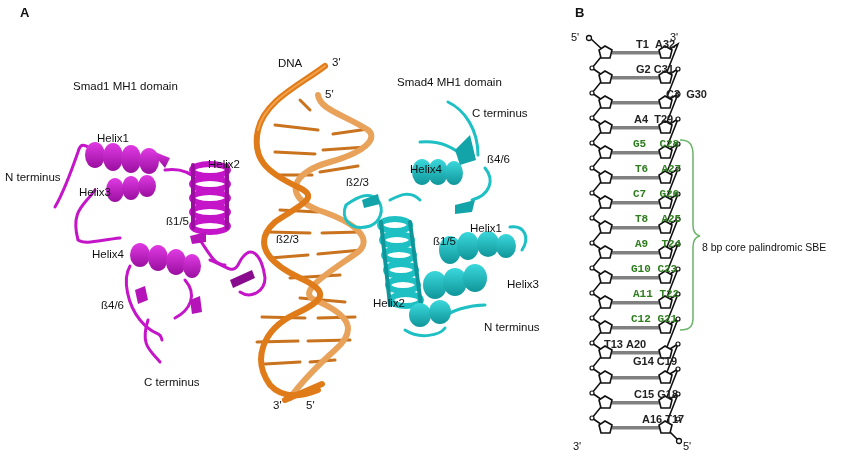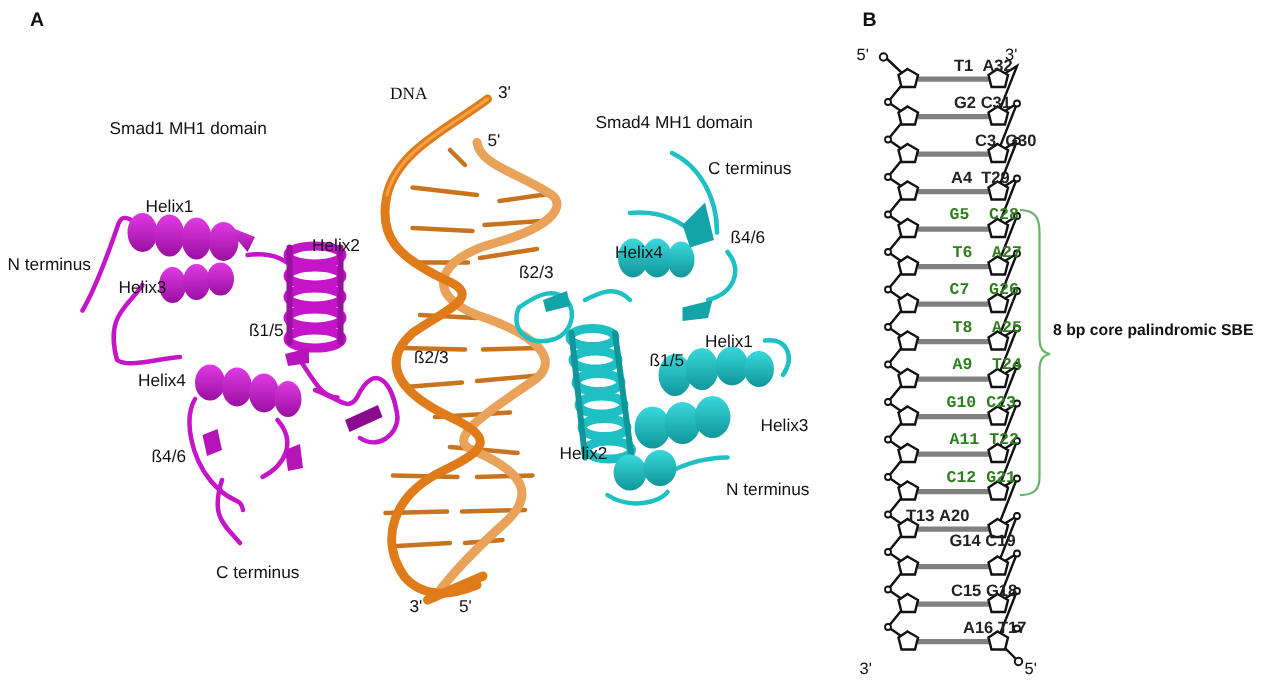--- a/index.html
+++ b/index.html
@@ -255,21 +255,21 @@
 <div class="lbl" style="left:97px; top:133px;">Helix1</div>
 <div class="lbl" style="left:208px; top:159px;">Helix2</div>
 <div class="lbl" style="left:79px; top:187px;">Helix3</div>
 <div class="lbl" style="left:92px; top:249px;">Helix4</div>
 <div class="lbl" style="left:166px; top:216px;">ß1/5</div>
 <div class="lbl" style="left:276px; top:234px;">ß2/3</div>
 <div class="lbl" style="left:101px; top:300px;">ß4/6</div>
 <div class="lbl" style="left:5px; top:172px;">N terminus</div>
 <div class="lbl" style="left:144px; top:377px;">C terminus</div>
 
-<div class="lbl" style="left:260px; top:58px;font-family:Liberation Serif, serif;">DNA</div>
+<div class="lbl" style="left:278px; top:58px;">DNA</div>
 <div class="lbl" style="left:332px; top:57px;">3'</div>
 <div class="lbl" style="left:325px; top:89px;">5'</div>
 <div class="lbl" style="left:273px; top:400px;">3'</div>
 <div class="lbl" style="left:306px; top:400px;">5'</div>
 
 <div class="lbl" style="left:397px; top:77px;">Smad4 MH1 domain</div>
 <div class="lbl" style="left:472px; top:108px;">C terminus</div>
 <div class="lbl" style="left:487px; top:154px;">ß4/6</div>
 <div class="lbl" style="left:410px; top:164px;">Helix4</div>
 <div class="lbl" style="left:346px; top:177px;">ß2/3</div>
@@ -281,29 +281,29 @@
 
 <div class="panel" style="left:575px; top:6px;">B</div>
 <div class="lbl" style="left:571px; top:32px; font-size:11px;">5'</div>
 <div class="lbl" style="left:670px; top:32px; font-size:11px;">3'</div>
 <div class="lbl" style="left:573px; top:441px; font-size:11px;">3'</div>
 <div class="lbl" style="left:683px; top:441px; font-size:11px;">5'</div>
 
 <div>
   <div class="bp black" style="left:616px; top:39px;"><span>T1</span>&nbsp;&nbsp;<span>A32</span></div>
   <div class="bp black" style="left:616px; top:64px;"><span>G2</span>&nbsp;<span>C31</span></div>
-  <div class="bp black" style="left:630px; top:89px;"><span>C3</span>&nbsp;&nbsp;<span>G30</span></div>
+  <div class="bp black" style="left:646px; top:89px;"><span>C3</span>&nbsp;&nbsp;<span>G30</span></div>
   <div class="bp black" style="left:614px; top:114px;"><span>A4</span>&nbsp;&nbsp;<span>T29</span></div>
   <div class="bp green" style="left:613px; top:139px;"><span>G5</span>&nbsp;&nbsp;<span>C28</span></div>
   <div class="bp green" style="left:615px; top:164px;"><span>T6</span>&nbsp;&nbsp;<span>A27</span></div>
   <div class="bp green" style="left:613px; top:189px;"><span>C7</span>&nbsp;&nbsp;<span>G26</span></div>
   <div class="bp green" style="left:615px; top:214px;"><span>T8</span>&nbsp;&nbsp;<span>A25</span></div>
   <div class="bp green" style="left:615px; top:239px;"><span>A9</span>&nbsp;&nbsp;<span>T24</span></div>
   <div class="bp green" style="left:611px; top:264px;"><span>G10</span>&nbsp;<span>C23</span></div>
   <div class="bp green" style="left:613px; top:289px;"><span>A11</span>&nbsp;<span>T22</span></div>
   <div class="bp green" style="left:611px; top:314px;"><span>C12</span>&nbsp;<span>G21</span></div>
   <div class="bp black" style="left:584px; top:339px;"><span>T13</span>&nbsp;<span>A20</span></div>
   <div class="bp black" style="left:613px; top:356px;"><span>G14</span>&nbsp;<span>C19</span></div>
   <div class="bp black" style="left:614px; top:389px;"><span>C15</span>&nbsp;<span>G18</span></div>
   <div class="bp black" style="left:622px; top:414px;"><span>A16</span>&nbsp;<span>T17</span></div>
 </div>
 
-<div class="lbl" style="left:702px; top:215px; font-size:10.5px; font-weight:bold;">8 bp core palindromic SBE</div>
+<div class="lbl" style="left:702px; top:242px; font-size:10.5px; font-weight:normal;">8 bp core palindromic SBE</div>
 
 </body></html>

